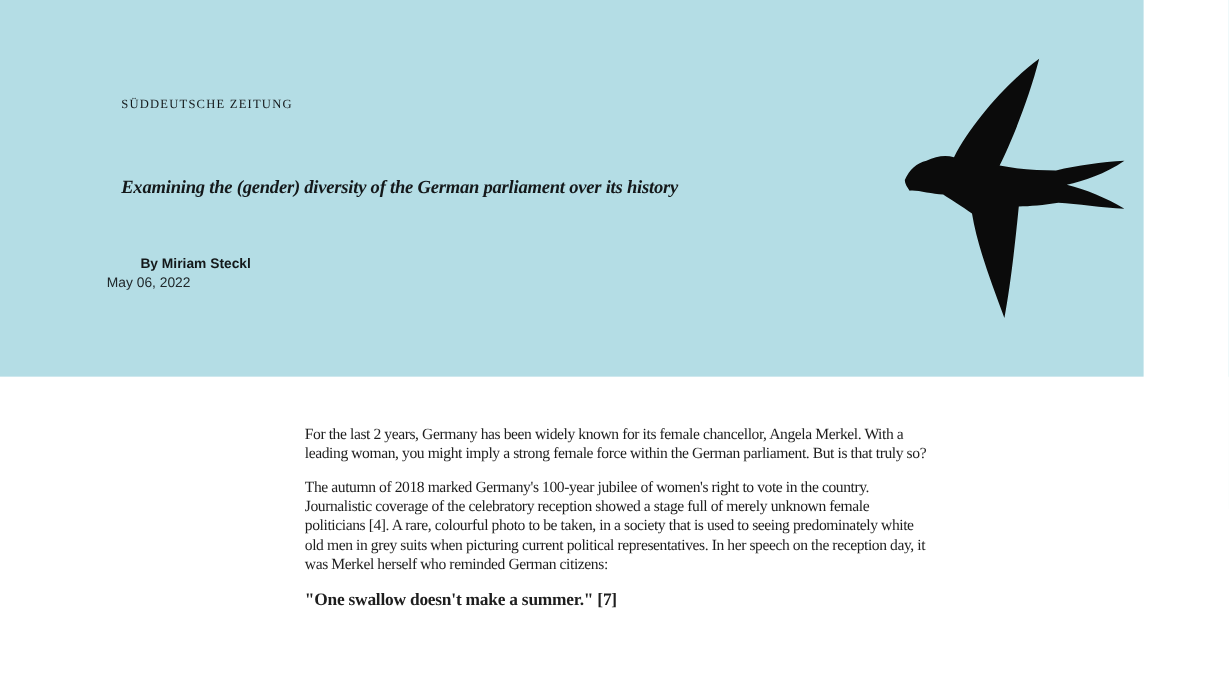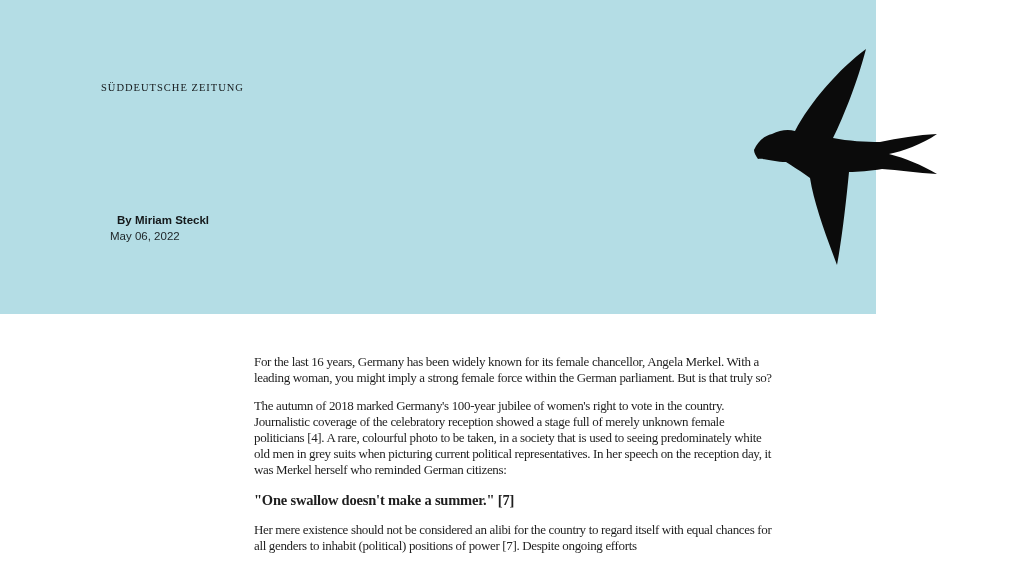--- a/index.html
+++ b/index.html
@@ -13,21 +13,21 @@
   html,body{margin:0;padding:0;}
   body{
     width:1024px;height:582px;overflow:hidden;
     background:var(--body-bg);
     font-family:"Liberation Serif", serif;
   }
   .page{position:relative;width:1024px;height:582px;}
 
   
   .hero{
-    position:absolute;left:0;top:0;width:876px;height:314px;
+    position:absolute;left:0;top:0;width:953px;height:314px;
     background:var(--header-bg);
   }
   .publication{
     position:absolute;left:101px;top:82px;
     font-family:"Liberation Serif", serif;
     font-size:10.5px;letter-spacing:1px;
     color:var(--heading-color);
   }
   .title{
     position:absolute;left:99px;top:104px;margin:0;
@@ -44,21 +44,21 @@
     color:var(--heading-color);
   }
   .byline{
     position:absolute;left:101px;top:213px;
     font-family:"Liberation Sans", sans-serif;
     font-weight:700;font-size:11.5px;line-height:15px;
     color:var(--heading-color);
     margin-left:16px;
   }
   .date{
-    position:absolute;left:110px;top:229px;
+    position:absolute;left:89px;top:229px;
     font-family:"Liberation Sans", sans-serif;
     font-size:11.5px;line-height:15px;
     color:#20282b;
   }
   .swallow{
     position:absolute;left:748px;top:38px;width:195px;height:235px;
     color:var(--bird-color);
   }
 
   
@@ -84,20 +84,21 @@
 </style>
 </head>
 <body>
 
 <div class="page">
 
   <header class="hero">
     <div class="publication">SÜDDEUTSCHE ZEITUNG</div>
 
 
+    <p class="subtitle">Examining the (gender) diversity of the German parliament over its history</p>
 
     <div class="byline">By Miriam Steckl</div>
 
     <div class="date">May 06, 2022</div>
 
     <svg class="swallow" viewBox="0 0 195 235" aria-hidden="true">
       <path fill="currentColor" d="
         M 6 112
         C 10 103, 16 98, 24 96
         C 32 92, 40 91, 47 93
@@ -114,22 +115,21 @@
         C 54 134, 44 128, 38 124
         C 28 124, 16 120, 10 121
         C 8 118, 6 115, 6 112
         Z"></path>
     </svg>
   </header>
 
   <main class="body-section"></main>
 
   <div class="column">
-    <p class="para">For the last 16 years, Germany has been widely known for its female chancellor, Angela Merkel. With a leading woman, you might imply a strong female force within the German parliament. But is that truly so?</p>
+    <p class="para">For the last 2 years, Germany has been widely known for its female chancellor, Angela Merkel. With a leading woman, you might imply a strong female force within the German parliament. But is that truly so?</p>
 
     <p class="para">The autumn of 2018 marked Germany's 100-year jubilee of women's right to vote in the country. Journalistic coverage of the celebratory reception showed a stage full of merely unknown female politicians [4]. A rare, colourful photo to be taken, in a society that is used to seeing predominately white old men in grey suits when picturing current political representatives. In her speech on the reception day, it was Merkel herself who reminded German citizens:</p>
 
     <p class="pull-quote">"One swallow doesn't make a summer." [7]</p>
 
-    <p class="para">Her mere existence should not be considered an alibi for the country to regard itself with equal chances for all genders to inhabit (political) positions of power [7]. Despite ongoing efforts</p>
   </div>
 
 </div>
 
 </body></html>

